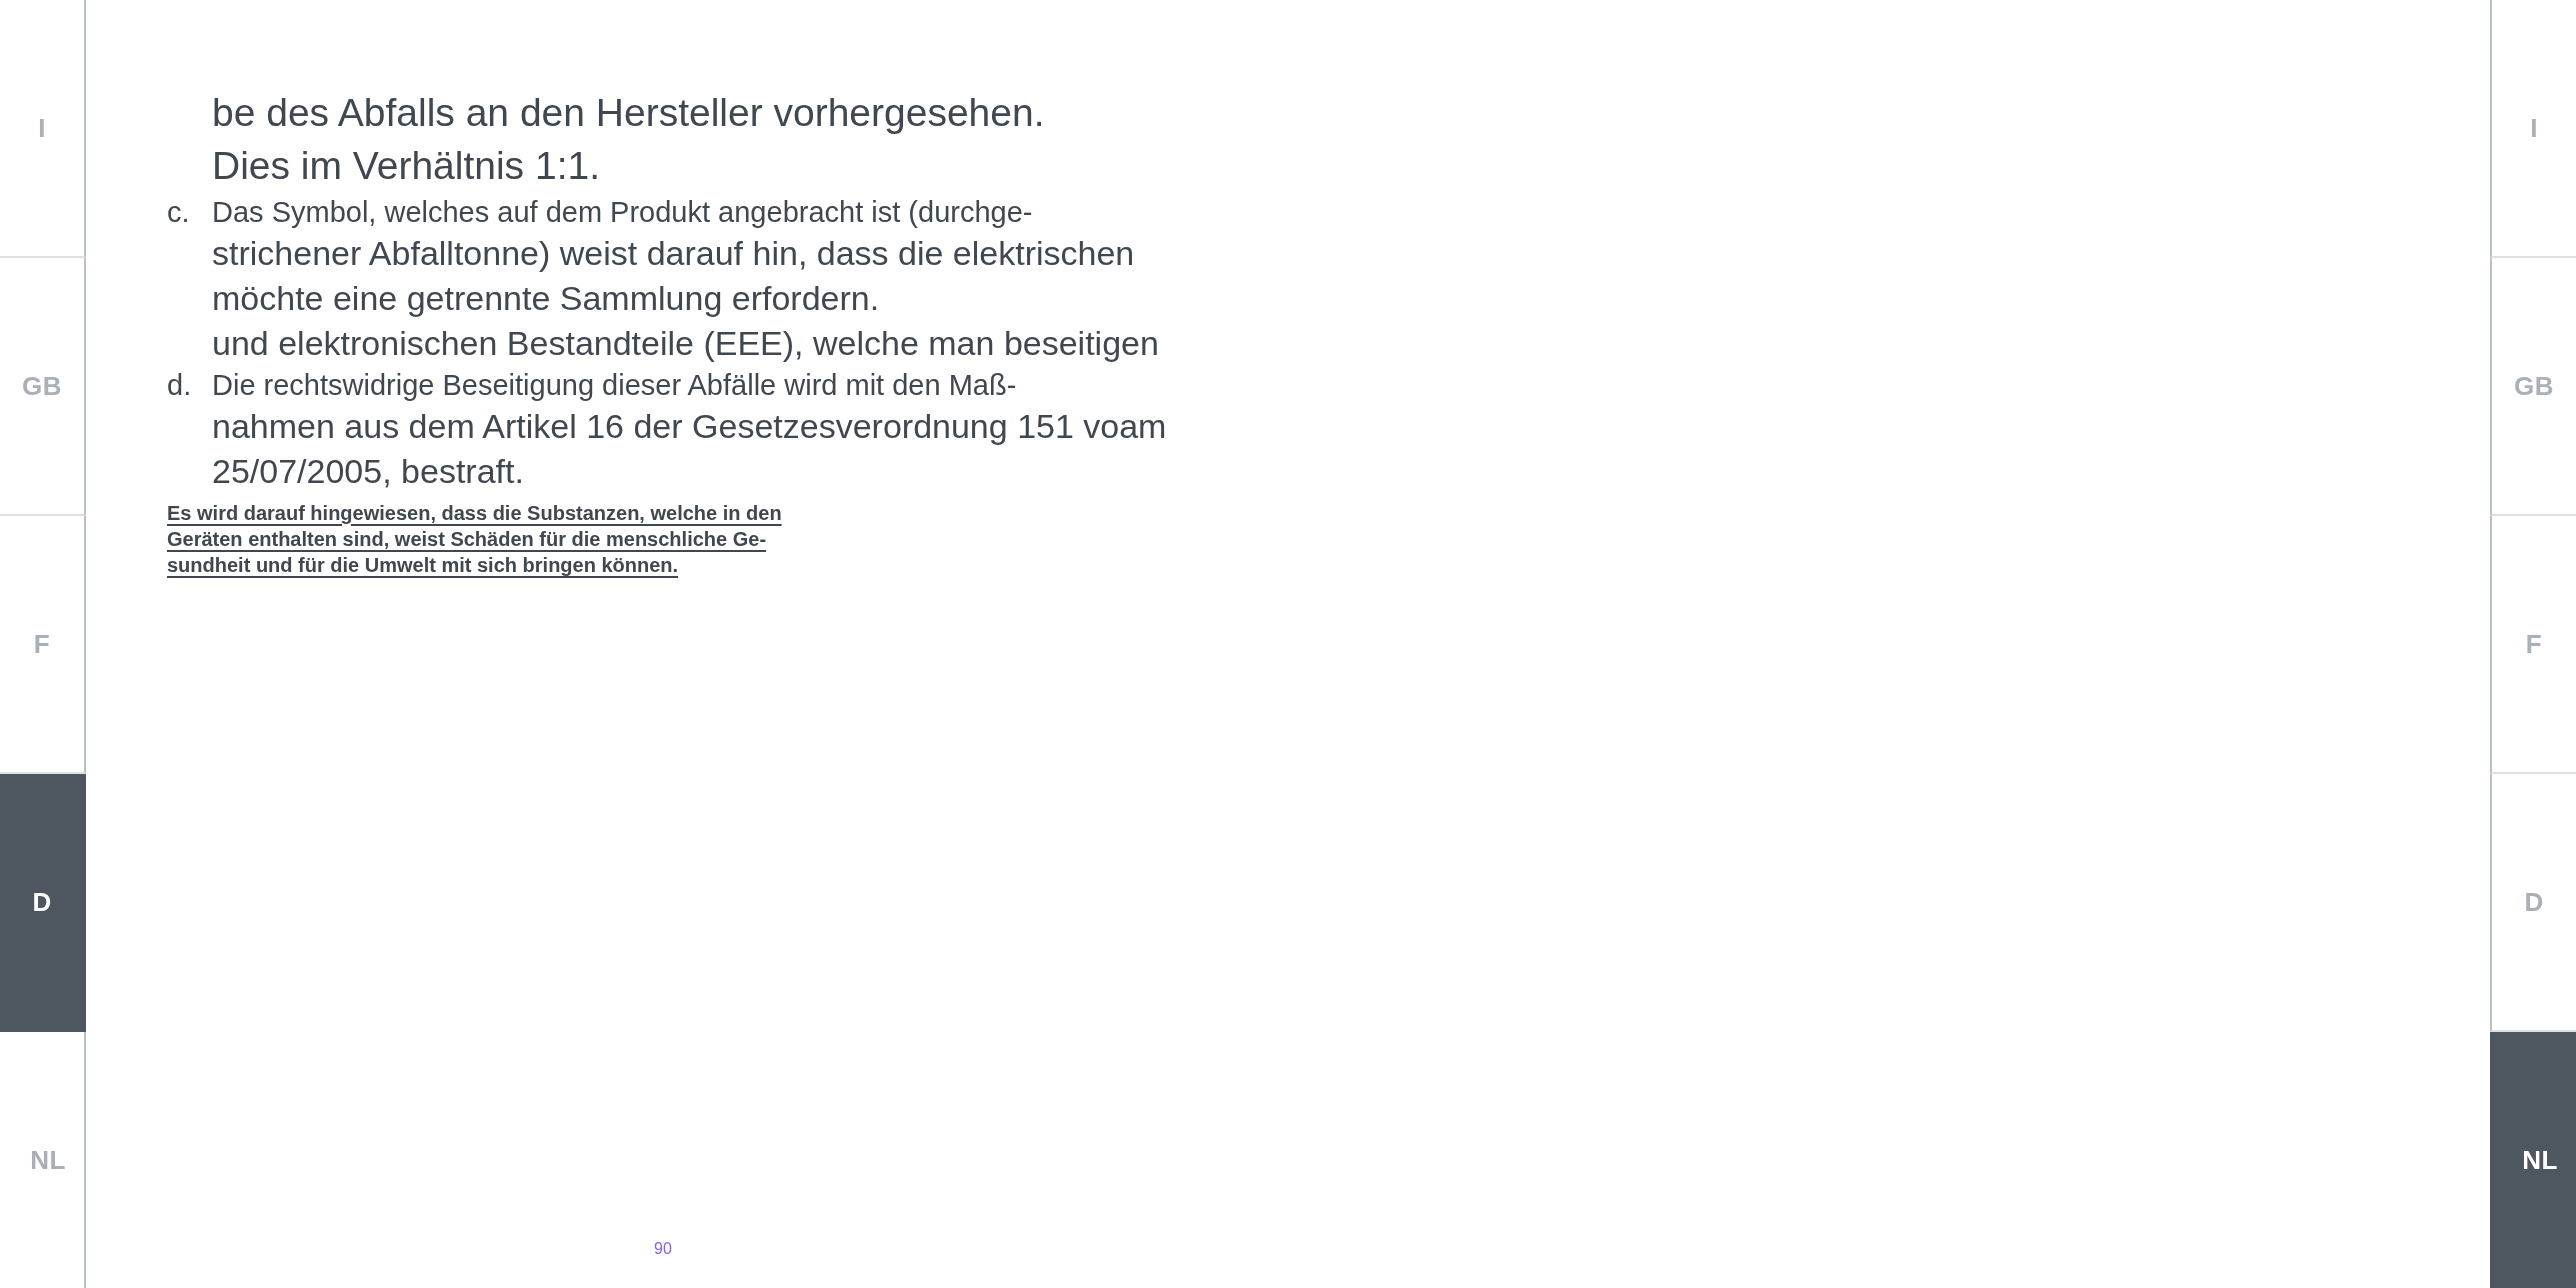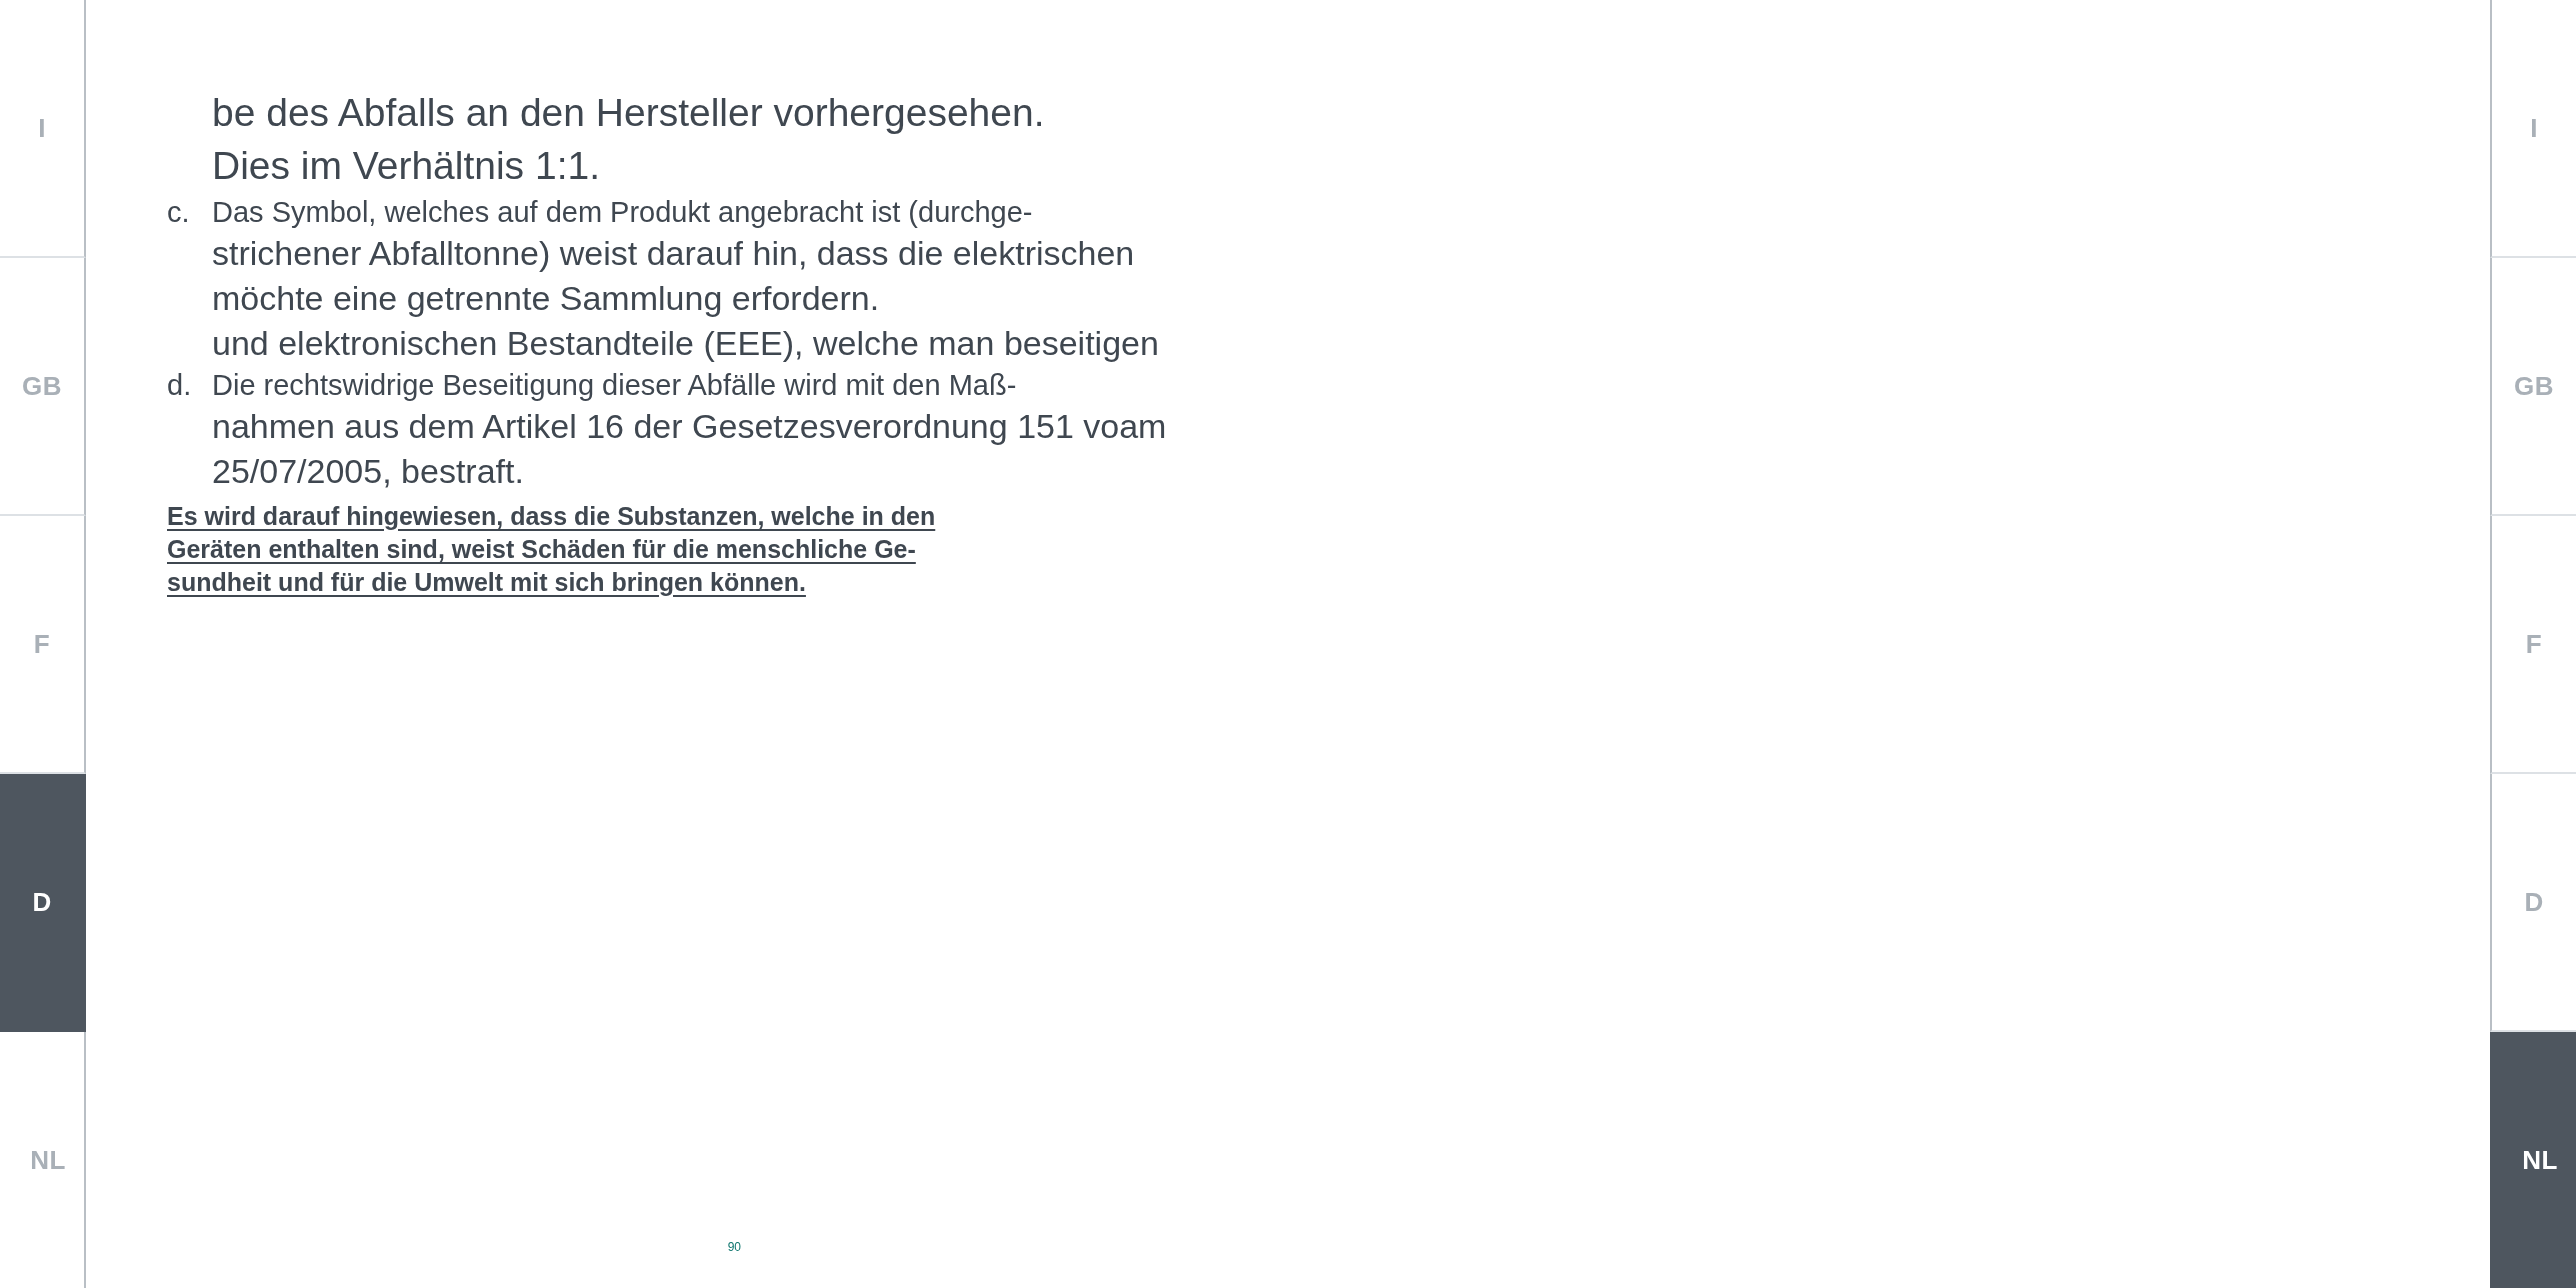--- a/index.html
+++ b/index.html
@@ -102,41 +102,41 @@
 
   .first-block {
     margin-left: 45px;
     font-size: 39px;
     line-height: 1.32;
     margin-bottom: 1.5px;
   }
 
   .warning {
     margin-top: 5.8px;
-    font-size: 25px;
+    font-size: 20px;
     line-height: 1.32;
     font-weight: bold;
     color: #3f4750;
     text-decoration: underline;
     text-underline-offset: 4.4px;
     text-align: justify;
     text-justify: inter-word;
     width: 1062px;
   }
   .warning span { display: block; }
 
   
   .page-number {
     position: absolute;
     left: 654px;
     top: 1240px;
     width: 87px;
-    text-align: right;
-    font-size: 12px;
-    color: #0f766e;
+    text-align: left;
+    font-size: 16px;
+    color: #8b5cf6;
   }
 </style>
 </head>
 <body>
 
 <div class="page">
 
   <div class="rail rail-left">
     <div class="tab tab-i">
       <span>I</span>

